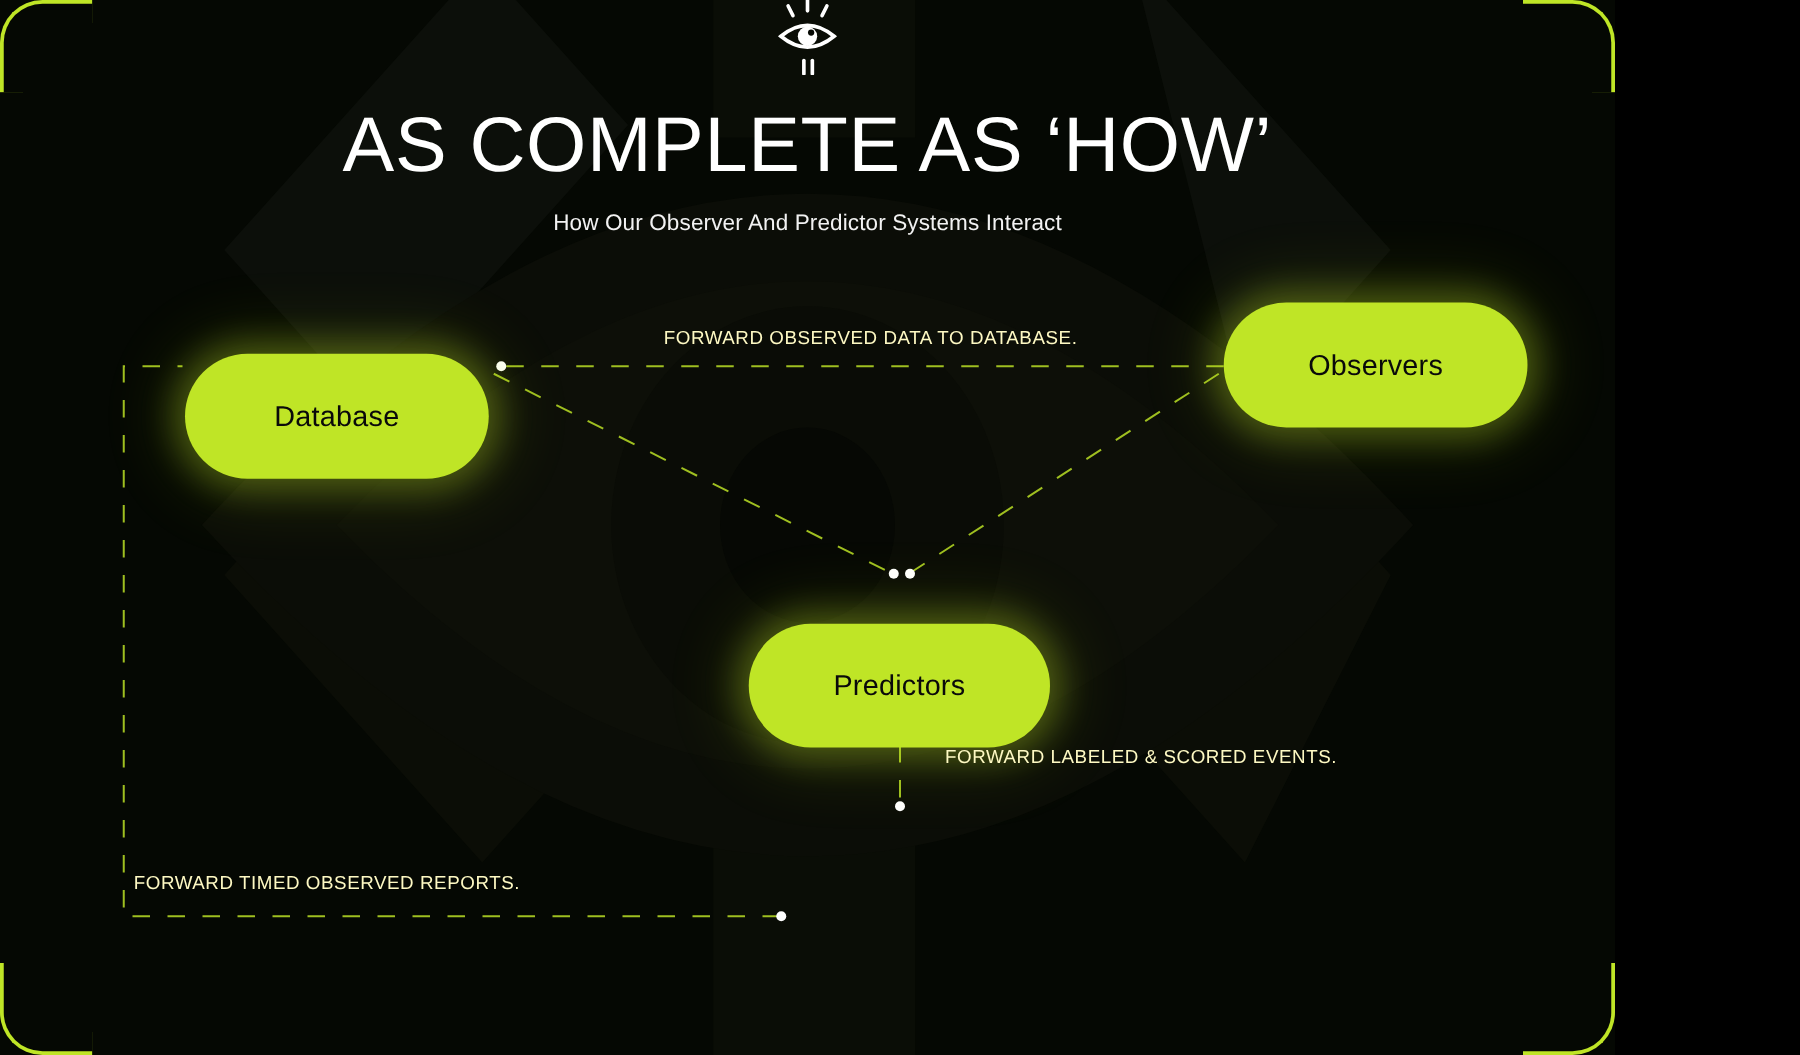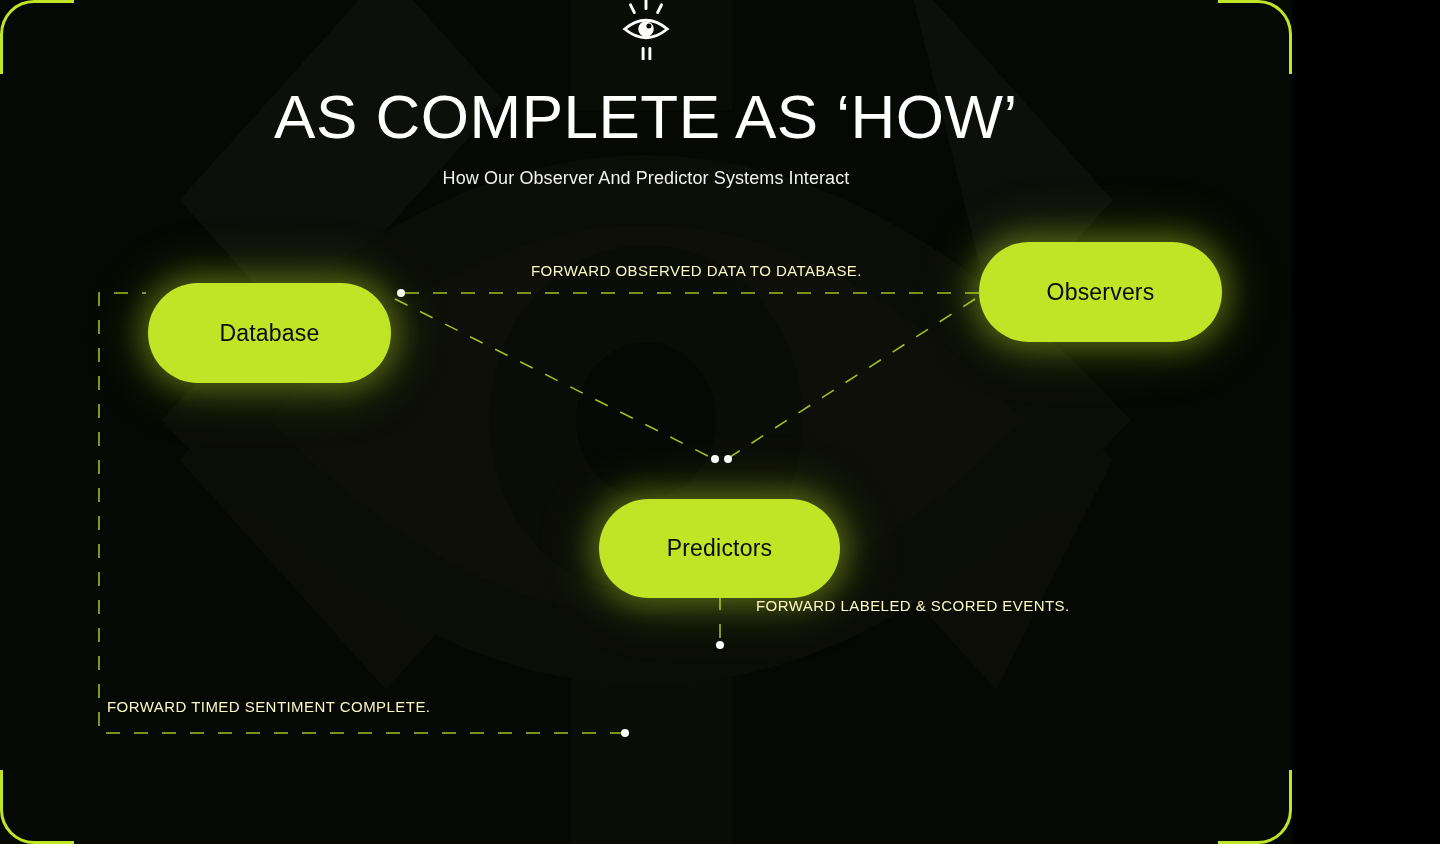--- a/index.html
+++ b/index.html
@@ -204,15 +204,15 @@
     <span>Predictors</span>
   </div>
 
 
   <div class="edge-label" id="lbl-observed-db">FORWARD OBSERVED DATA TO DATABASE.</div>
 
 
 
   <div class="edge-label" id="lbl-labeled">FORWARD LABELED &amp; SCORED EVENTS.</div>
 
-  <div class="edge-label" id="lbl-sentiment">FORWARD TIMED SENTIMENT COMPLETE.</div>
+  <div class="edge-label" id="lbl-sentiment">FORWARD TIMED OBSERVED REPORTS.</div>
 
 </div>
 
 </body></html>

